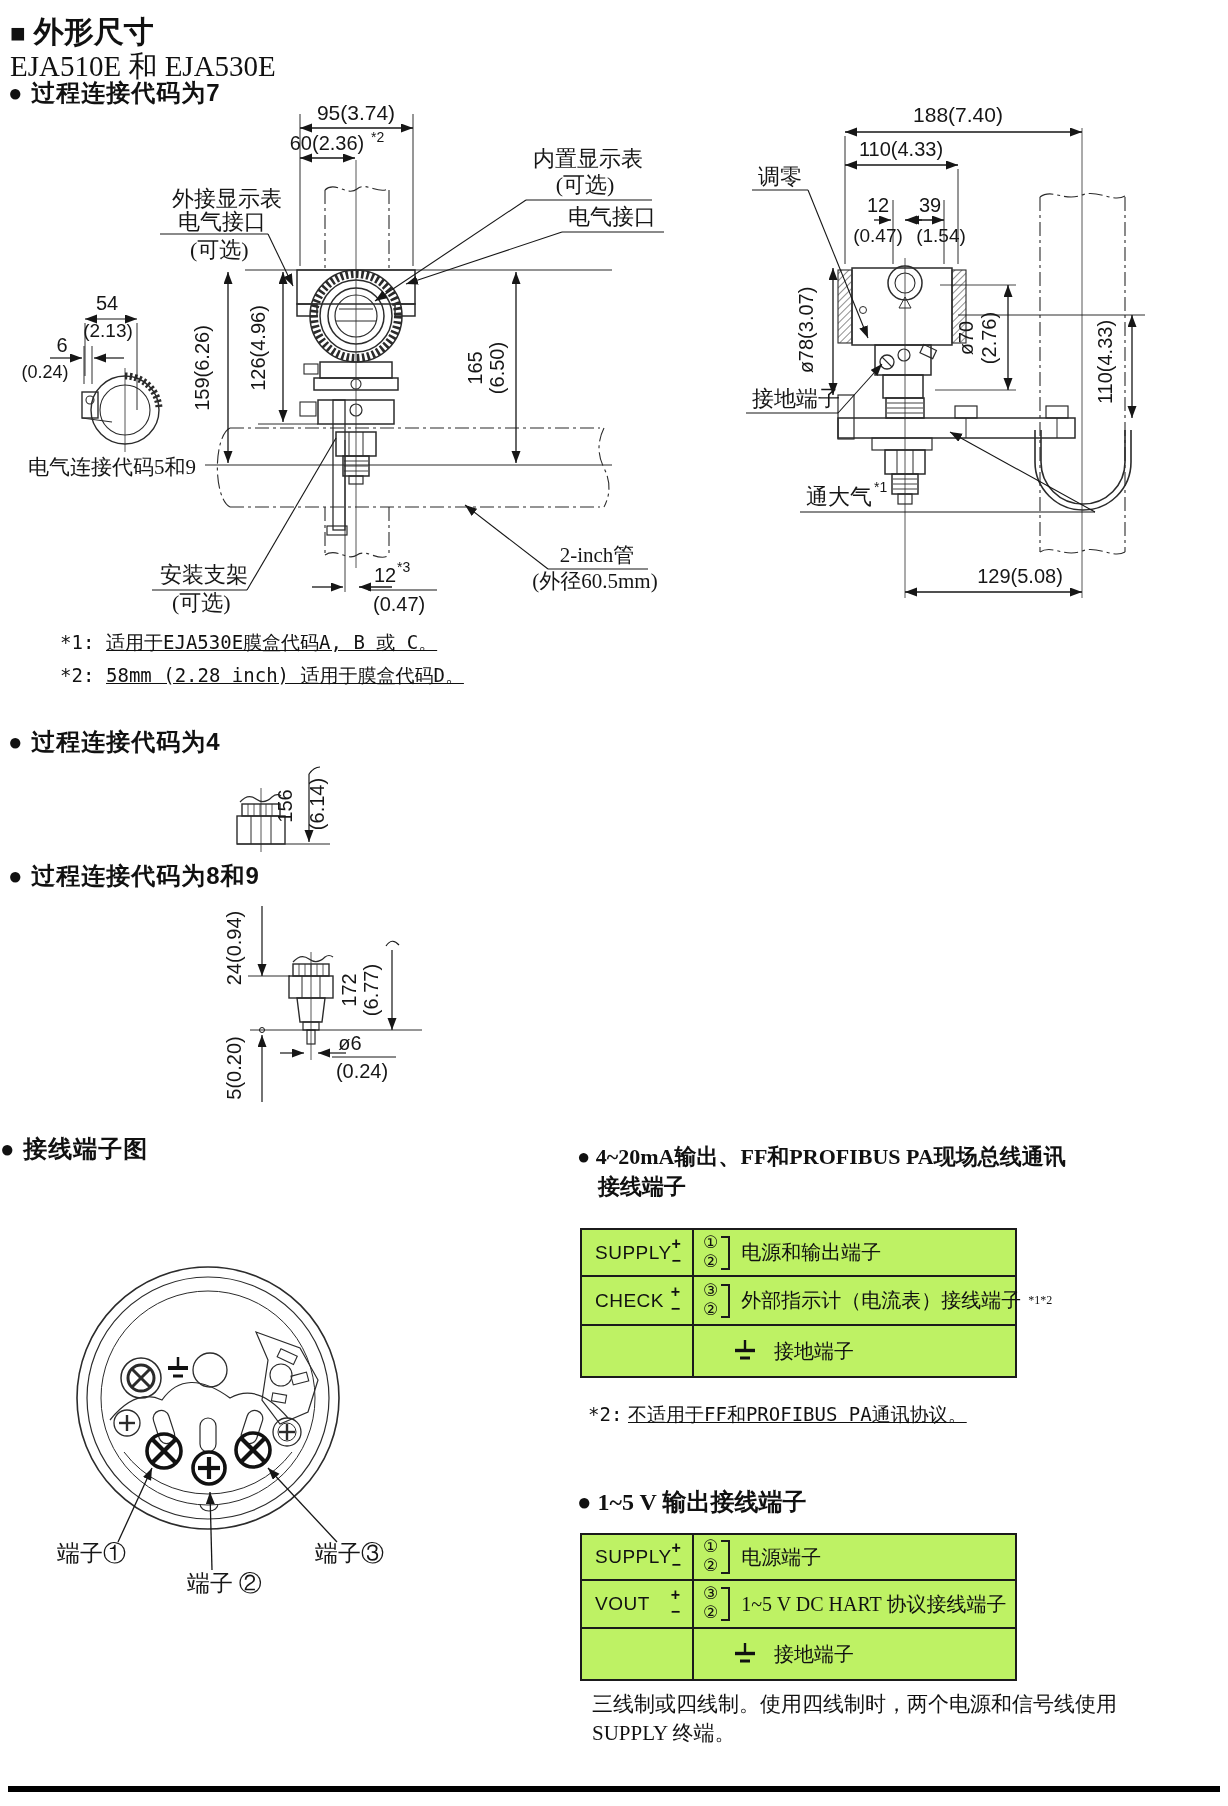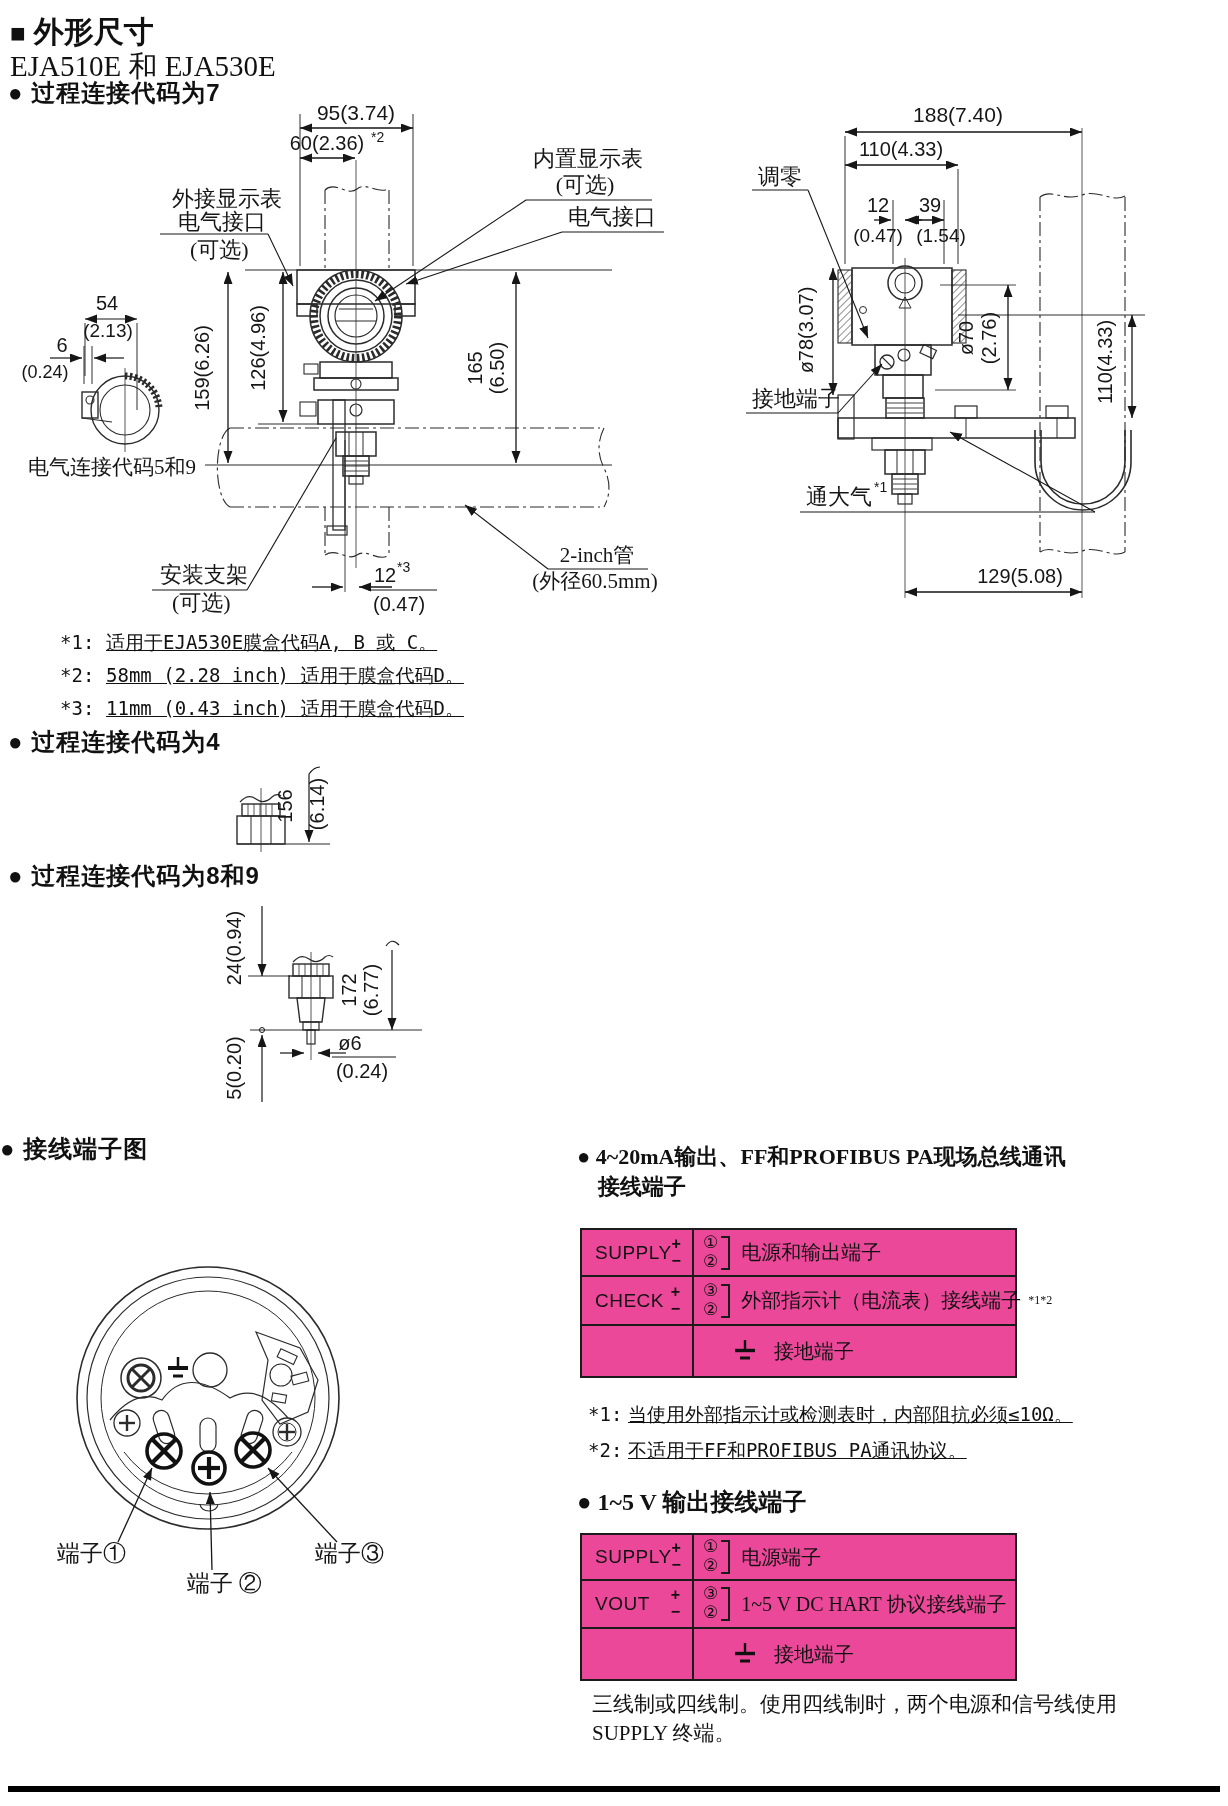--- a/index.html
+++ b/index.html
@@ -11,21 +11,21 @@
   .h1 .sq{font-size:26px;line-height:1;}
   .sub{font-size:29px;font-family:"Liberation Serif","DejaVu Serif",serif;text-align:right;}
   .sec{font-size:24px;font-weight:bold;font-family:"Liberation Sans",sans-serif;letter-spacing:1px;}
   .sec-serif{font-size:22px;font-weight:bold;font-family:"Liberation Serif","DejaVu Serif",serif;}
   .note-line{font-size:19px;font-family:"DejaVu Sans Mono","Liberation Serif",serif;
              white-space:nowrap;margin-bottom:7px;text-decoration:underline;}
   .note-line .nid{display:inline-block;width:46px;}
   svg text{font-family:"Liberation Sans","DejaVu Sans",sans-serif;fill:#161616;}
   svg .cjk{font-family:"Liberation Serif","DejaVu Serif",serif;}
   
-  .tbl{position:absolute;width:433px;border:2px solid #1b1b1b;background:#ec4899;}
+  .tbl{position:absolute;width:433px;border:2px solid #1b1b1b;background:#bef264;}
   .trow{display:flex;align-items:stretch;border-bottom:2px solid #1b1b1b;}
   .trow:last-child{border-bottom:none;}
   .tleft{width:112px;flex:0 0 112px;border-right:2px solid #1b1b1b;display:flex;
          align-items:center;padding-left:13px;box-sizing:border-box;}
   .tname{font-size:19px;letter-spacing:.5px;}
   .pm{display:flex;flex-direction:column;align-items:center;font-size:16px;line-height:1.05;
       font-weight:bold;margin-left:auto;margin-right:12px;}
   .tright{flex:1;display:flex;align-items:center;padding-left:9px;}
   .circs{display:flex;flex-direction:column;font-size:17px;line-height:1.1;}
   .brk{width:7px;height:30px;border:2px solid #1b1b1b;border-left:none;margin:0 11px 0 3px;}
@@ -278,21 +278,20 @@
     <text transform="rotate(-90 1112 262)" x="1112" y="262" font-size="20" text-anchor="middle">110(4.33)</text>
     <text x="752" y="306" font-size="22" class="cjk">接地端子</text>
     <text x="806" y="404" font-size="22" class="cjk">通大气</text>
     <text x="874" y="392" font-size="14">*1</text>
     <text x="1020" y="483" font-size="20" text-anchor="middle">129(5.08)</text>
   </svg>
 
   <div class="abs" style="left:60px;top:630px;">
     <div class="note-line"><span class="nid">*1:</span><span>适用于EJA530E膜盒代码A, B 或 C。</span></div>
     <div class="note-line"><span class="nid">*2:</span><span>58mm (2.28 inch) 适用于膜盒代码D。</span></div>
-    <div class="note-line"><span class="nid">*3:</span><span>11mm (0.43 inch) 适用于膜盒代码D。</span></div>
   </div>
 
   <div class="abs sec" style="left:8px;top:726px;">● 过程连接代码为4</div>
 
   <svg class="abs" style="left:180px;top:760px;" width="240" height="100" viewBox="0 0 240 100">
     <defs>
       <marker id="ae2" markerWidth="13" markerHeight="10" refX="12" refY="4.5" orient="auto-start-reverse" markerUnits="userSpaceOnUse">
         <path d="M0,0 L12,4.5 L0,9 Z" fill="#161616"></path>
       </marker>
     </defs>
@@ -476,23 +475,20 @@
           <line x1="13" y1="2" x2="13" y2="11" stroke="#111" stroke-width="2.4"></line>
           <line x1="3" y1="12.5" x2="23" y2="12.5" stroke="#111" stroke-width="3.4"></line>
           <line x1="8" y1="20" x2="18" y2="20" stroke="#111" stroke-width="3"></line>
         </svg>
         <span class="desc">接地端子</span>
       </div>
     </div>
   </div>
 
   <div class="abs" style="left:588px;top:1402px;">
-    <div class="note-line" style="font-size:19px;margin-bottom:10px;">
-      <span class="nid" style="width:40px;">*1:</span><span>当使用外部指示计或检测表时，内部阻抗必须≤10Ω。</span>
-    </div>
     <div class="note-line" style="font-size:19px;">
       <span class="nid" style="width:40px;">*2:</span><span>不适用于FF和PROFIBUS PA通讯协议。</span>
     </div>
   </div>
 
   <div class="abs sec-serif" style="left:577px;top:1486px;font-size:24px;">● 1~5 V 输出接线端子</div>
 
   <div class="tbl" style="left:580px;top:1533px;">
     <div class="trow" style="height:44px;">
       <div class="tleft">

